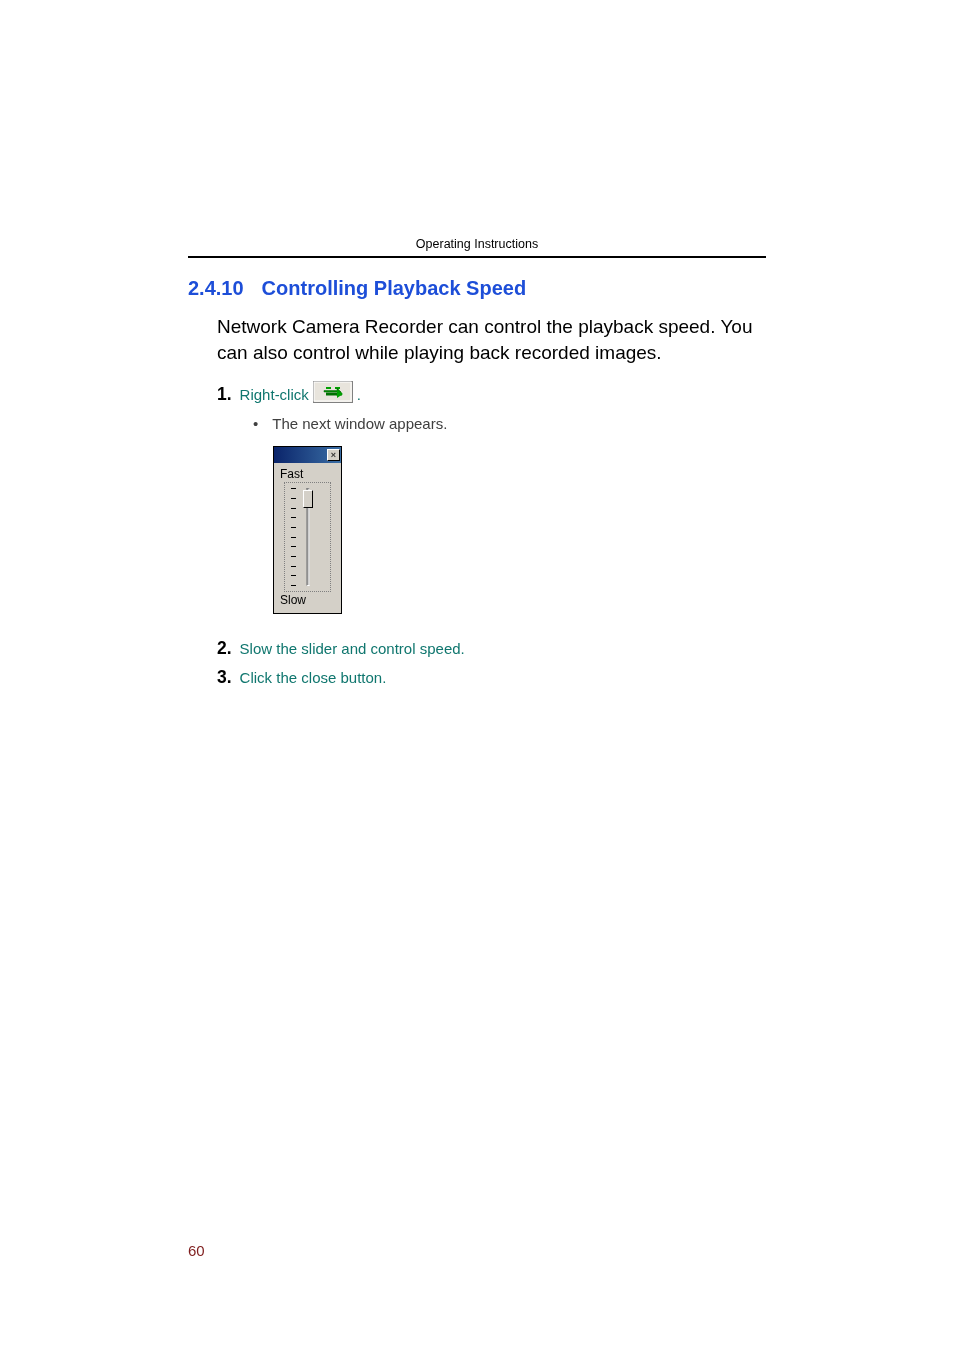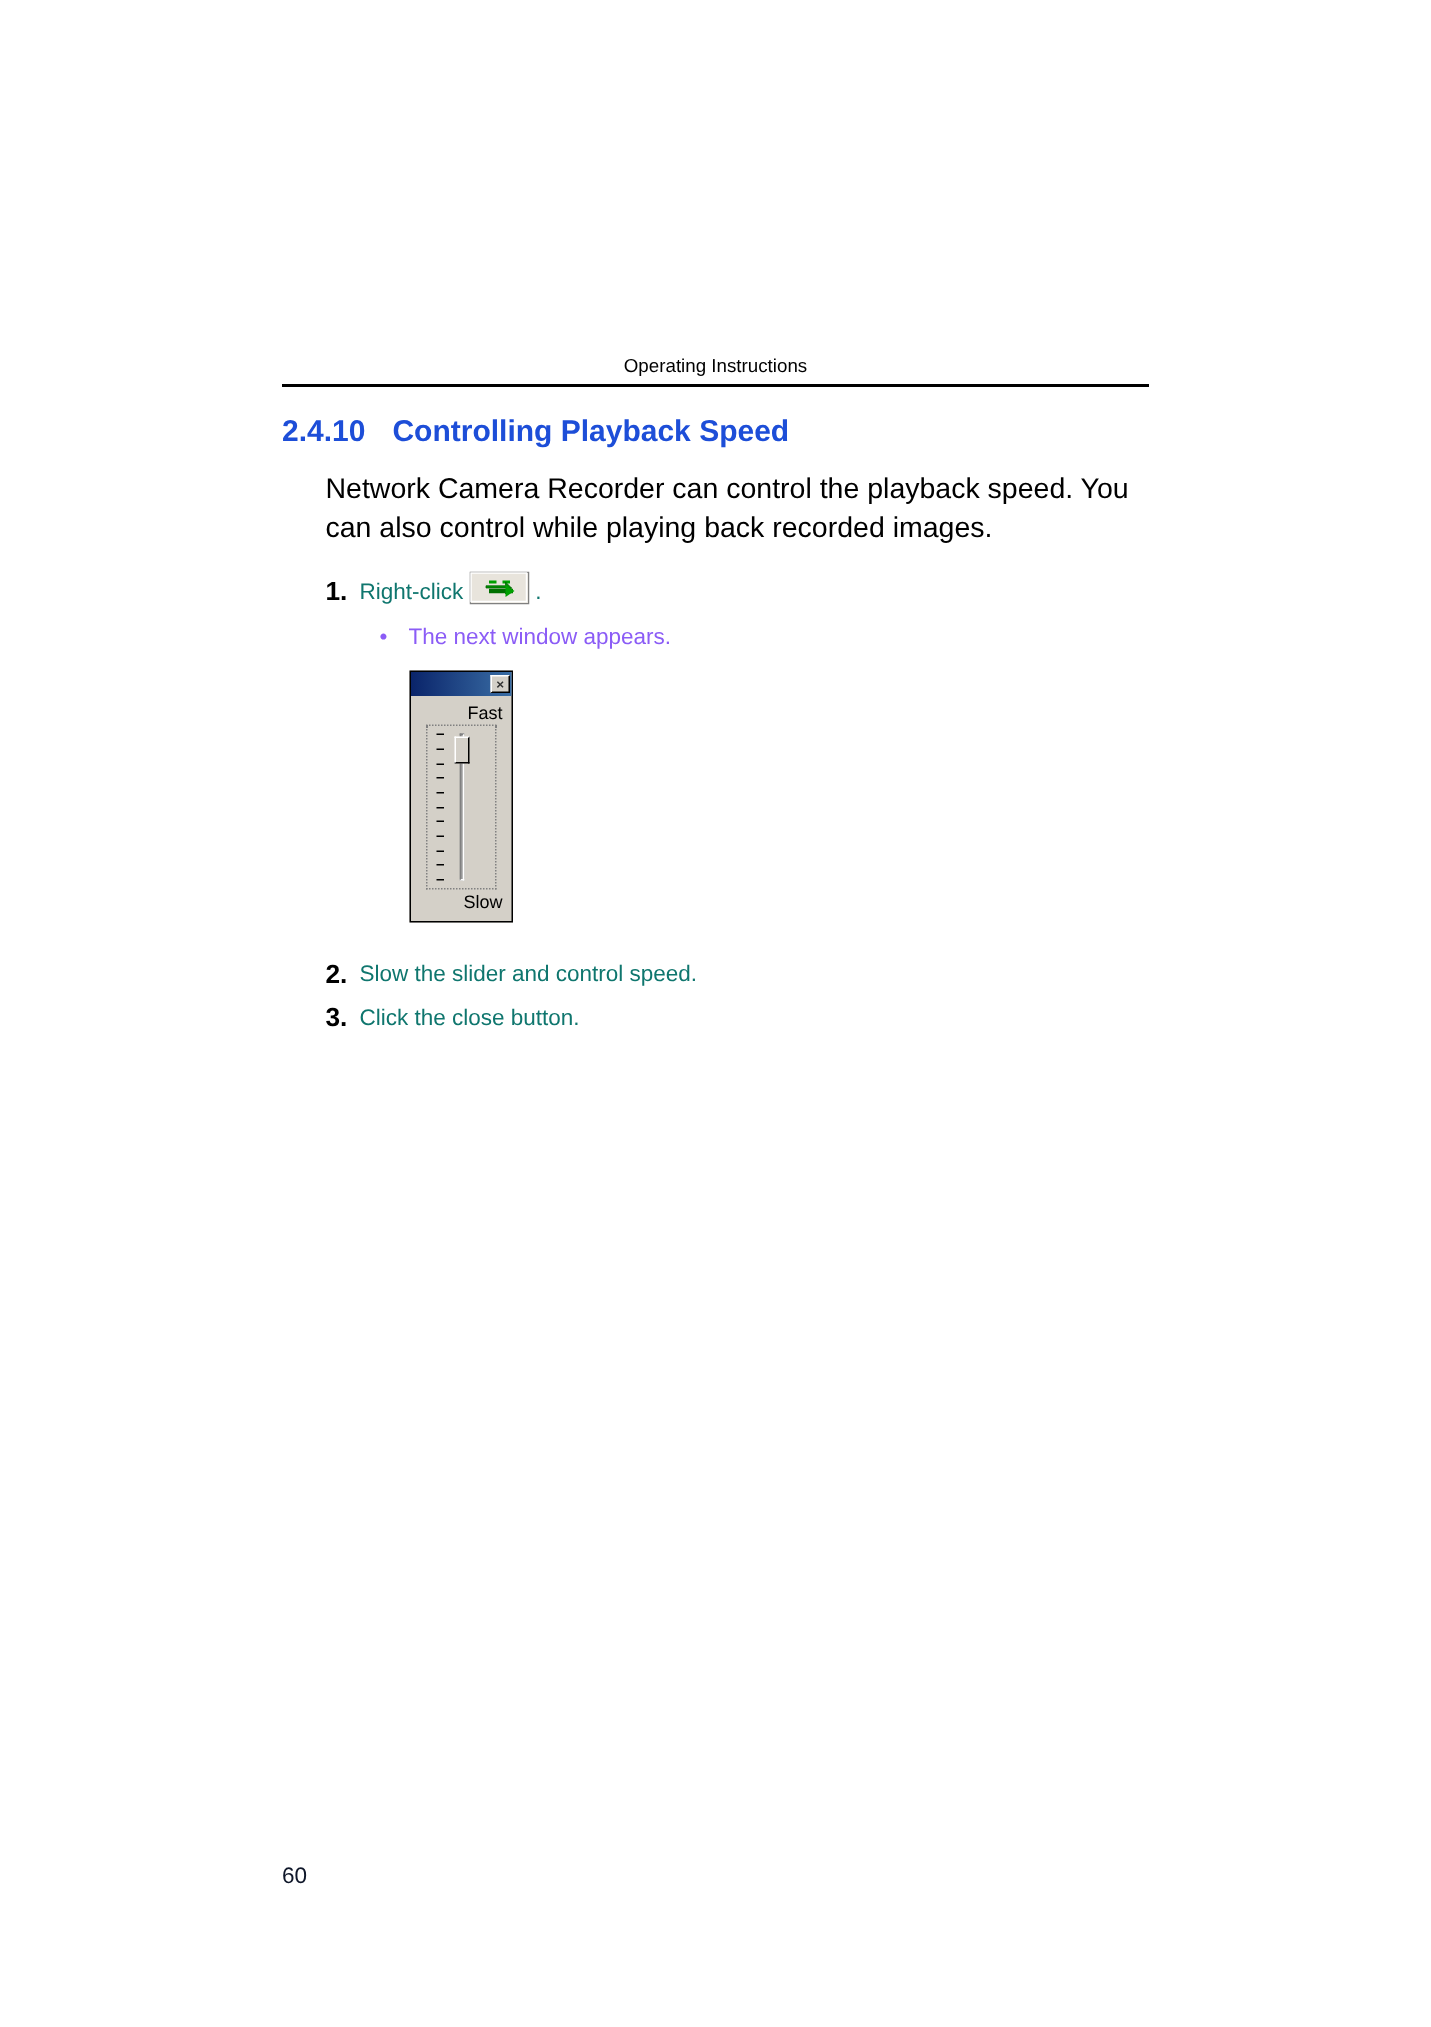--- a/index.html
+++ b/index.html
@@ -62,21 +62,21 @@
       color: #0f766e;
     }
     .inline-icon {
       display: inline-block;
       vertical-align: middle;
       margin: 0 4px;
     }
     .sub-bullet {
       margin-left: 65px;
       font-size: 15px;
-      color: #8b5cf6;
+      color: #404040;
       margin-top: 6px;
       margin-bottom: 14px;
     }
     .sub-bullet .dot {
       margin-right: 14px;
     }
     .slider-window {
       margin-left: 85px;
       width: 69px;
       border: 1px solid #000;
@@ -107,21 +107,21 @@
       color: #333;
       line-height: 1;
     }
     .slider-body {
       padding: 4px 6px 6px 6px;
       text-align: center;
     }
     .slider-label {
       font-size: 12px;
       color: #000;
-      text-align: right;
+      text-align: left;
       display: block;
     }
     .slider-track-frame {
       border: 1px dotted #808080;
       margin: 1px 4px;
       padding: 3px 4px 3px 4px;
       height: 110px;
       position: relative;
       display: flex;
       justify-content: center;
@@ -169,21 +169,21 @@
       background: #d4d0c8;
       border: 1px solid #000;
       border-top-color: #fff;
       border-left-color: #fff;
     }
     .page-number {
       position: absolute;
       left: 188px;
       bottom: 92px;
       font-size: 15px;
-      color: #0f172a;
+      color: #7f1d1d;
     }
   </style>
 </head>
 <body>
 
 <div class="page">
 
   <div class="header-label">Operating Instructions</div>
   <hr class="header-rule">
 

